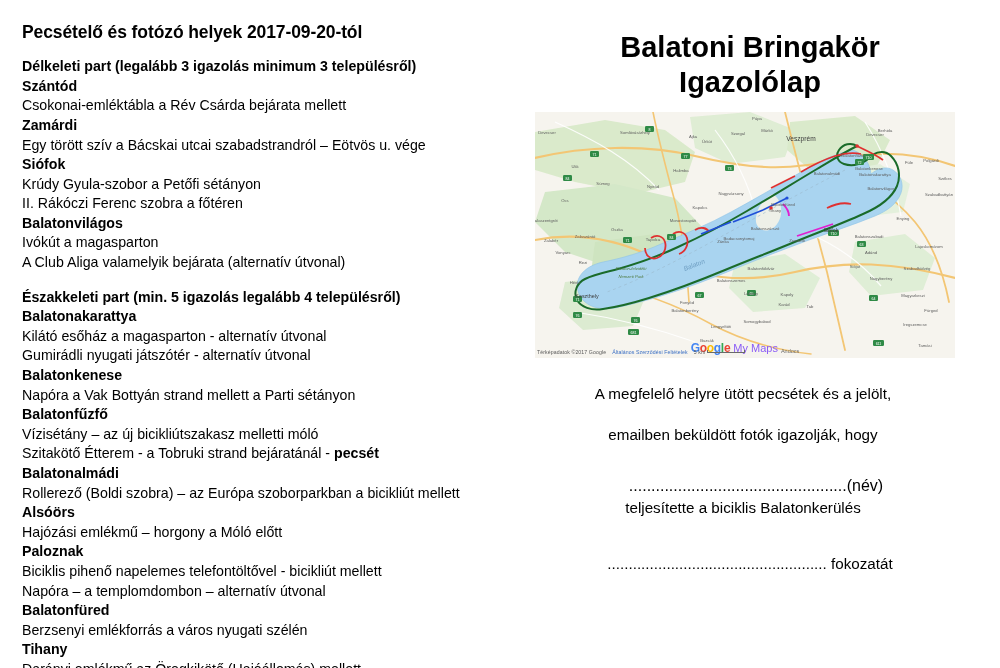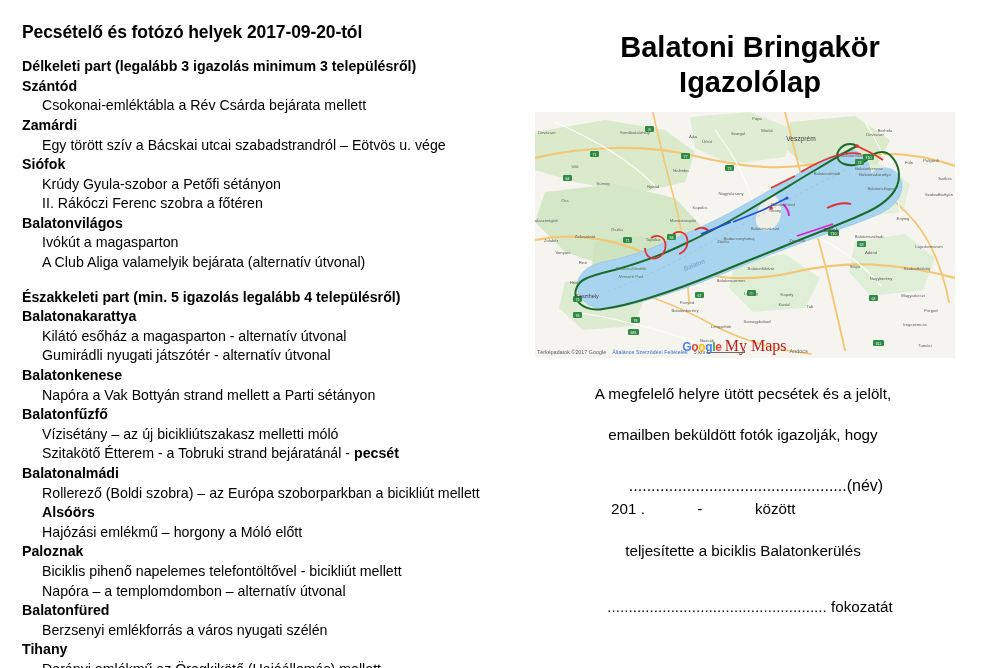--- a/index.html
+++ b/index.html
@@ -46,21 +46,20 @@
   .town {
     font-size: 14.2px;
     font-weight: bold;
     line-height: 1.38;
     white-space: nowrap;
   }
   .poi {
     font-size: 14.2px;
     font-weight: normal;
     line-height: 1.38;
-    margin-left: 20px;
   }
   .poi b, .poi strong { font-weight: bold; }
   .spacer { height: 15px; }
 
   
   .right-col {
     position: absolute;
     left: 500px;
     top: 20px;
     width: 500px;
@@ -123,21 +122,21 @@
     align-items: baseline;
     gap: 3px;
     font-size: 12px;
     white-space: nowrap;
   }
   .gmaps-logo .g-word { font-weight: bold; letter-spacing: -0.3px; }
   .gmaps-logo .g-word .b { color:#4285F4; }
   .gmaps-logo .g-word .r { color:#EA4335; }
   .gmaps-logo .g-word .y { color:#FBBC05; }
   .gmaps-logo .g-word .g { color:#34A853; }
-  .gmaps-logo .mymaps { color:#b91c1c; font-size: 16px; font-family: Liberation Serif, serif; }
+  .gmaps-logo .mymaps { color:#8b5cf6; font-size: 11px; }
   .gmaps-logo .andocs { color:#6b6b6b; font-size: 5.5px; align-self:flex-end; margin-bottom:1px;}
 
   
   .cert-body {
     position: absolute;
     left: 498px;
     top: 386px;
     width: 490px;
     text-align: center;
   }
@@ -502,25 +501,20 @@
   </div>
 
   <div class="cert-body">
     <div class="cert-line">A megfelelő helyre ütött pecsétek és a jelölt,</div>
     <div class="cert-line tight">emailben beküldött fotók igazolják, hogy</div>
 
     <div class="cert-gap"></div>
 
     <div class="name-line"><span>.................................................</span><span>(név)</span></div>
 
-    <div class="year-line">
-      <span class="yr">201 .</span>
-      <span class="dash">-</span>
-      <span class="kozott">között</span>
-    </div>
 
     <div class="cert-line">teljesítette a biciklis Balatonkerülés</div>
 
     <div class="cert-gap"></div>
 
     <div class="fokozat-line"><span>....................................................</span> <span>fokozatát</span></div>
   </div>
 
 </div>
 

